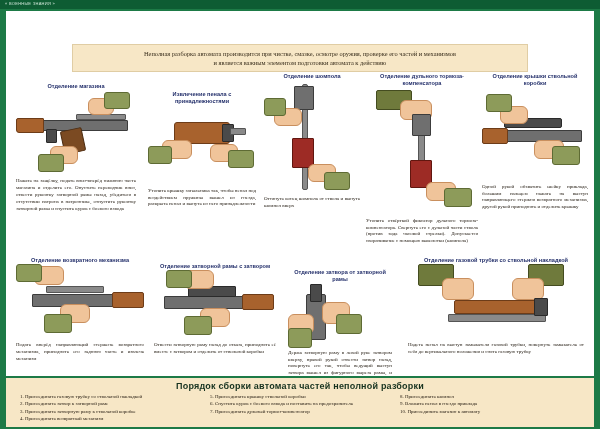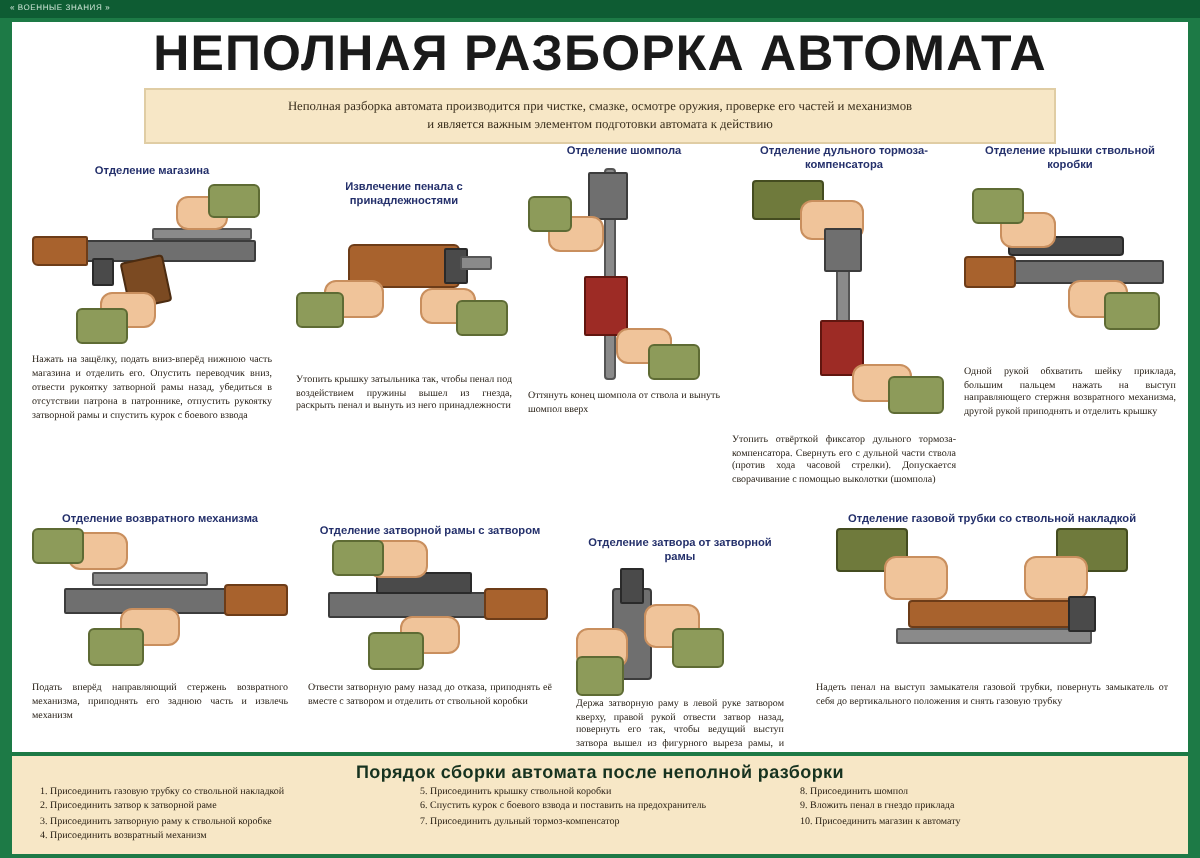--- a/index.html
+++ b/index.html
@@ -68,21 +68,20 @@
 <body>
 
 <div id="poster">
 
   <div class="topstrip">
     <span class="cap">« ВОЕННЫЕ ЗНАНИЯ »</span>
   </div>
 
   <div class="sheet">
 
-    <div class="title">НЕПОЛНАЯ РАЗБОРКА АВТОМАТА</div>
 
     <div class="subband">
       <div>Неполная разборка автомата производится при чистке, смазке, осмотре оружия, проверке его частей и механизмов</div>
       <div>и является важным элементом подготовки автомата к действию</div>
     </div>
 
     <div class="panel" style="left:10px;top:72px;width:120px;">
       <div class="phead">Отделение магазина</div>
       <div class="art" style="height:88px;">
         <div class="sk steel2" style="left:6px;top:30px;width:104px;height:9px;"></div>
@@ -205,21 +204,21 @@
         <div class="sk wood" style="left:46px;top:36px;width:84px;height:12px;"></div>
         <div class="sk rod" style="left:40px;top:50px;width:96px;height:6px;"></div>
         <div class="sk steel" style="left:126px;top:34px;width:12px;height:16px;"></div>
       </div>
       <div class="ptext">Надеть пенал на выступ замыкателя газовой трубки, повернуть замыкатель от себя до вертикального положения и снять газовую трубку</div>
     </div>
 
   </div>
 
   <div class="asm">
-    <h2>Порядок сборки автомата после неполной разборки</h2>
+    <h2>Порядок сборки автомата частей неполной разборки</h2>
     <div class="asmcols">
       <div class="asmcol">
         <ul>
           <li>1. Присоединить газовую трубку со ствольной накладкой</li>
           <li>2. Присоединить затвор к затворной раме</li>
           <li>3. Присоединить затворную раму к ствольной коробке</li>
           <li>4. Присоединить возвратный механизм</li>
         </ul>
       </div>
       <div class="asmcol">

